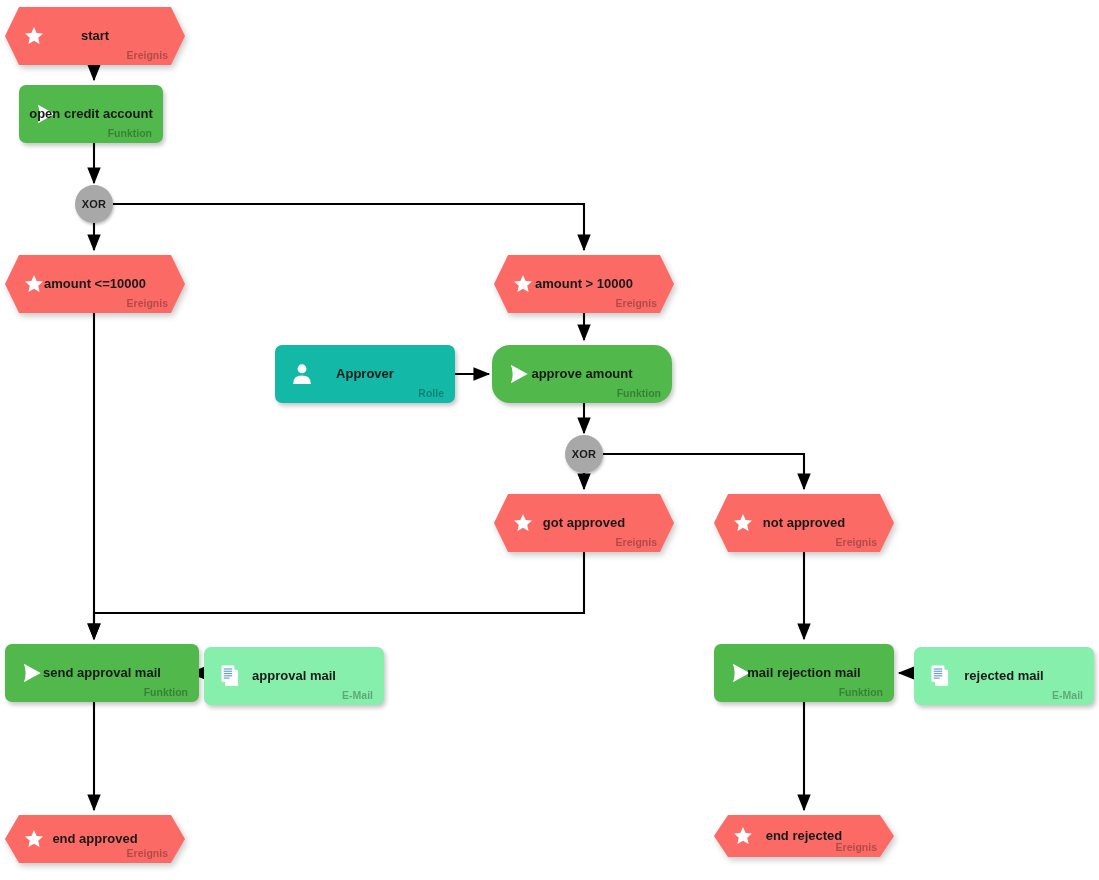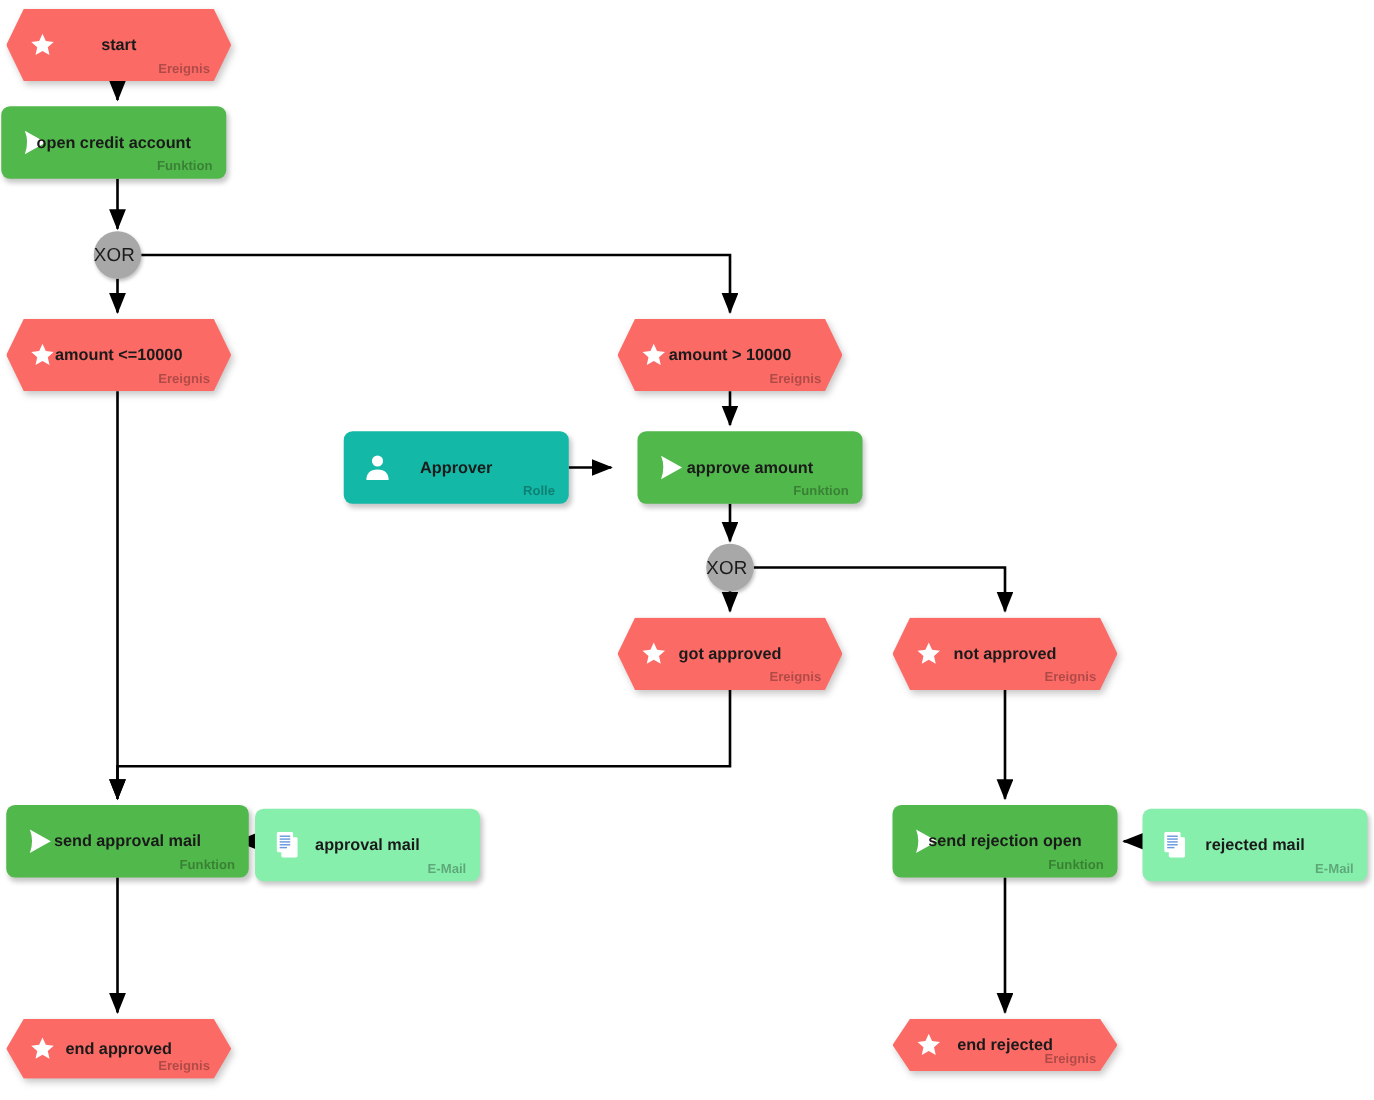--- a/index.html
+++ b/index.html
@@ -91,23 +91,23 @@
   .glyph svg { display: block; width: 100%; height: 100%; }
 
   
   .xor {
     position: absolute;
     border-radius: 50%;
     background: #A8A8A8;
     box-shadow: 1px 2px 3px rgba(0,0,0,0.25);
     display: flex;
     align-items: center;
-    justify-content: flex-start;
-    font-size: 15px;
-    font-weight: normal;
+    justify-content: center;
+    font-size: 11px;
+    font-weight: bold;
     color: #1a1a1a;
     letter-spacing: 0.2px;
   }
 </style>
 </head>
 <body>
 
 <div id="canvas">
   <svg id="edges" viewBox="0 0 1099 880" xmlns="http://www.w3.org/2000/svg">
     <defs>
@@ -138,21 +138,21 @@
       <div class="node ev" style="left: 5px; top: 7px; width: 180px; height: 58px;">
         <div class="shape"></div>
         <div class="glyph">
           <svg viewBox="0 0 24 24" aria-hidden="true">
             <path fill="#ffffff" d="M12 2.2 L14.9 8.6 L21.8 9.3 L16.6 13.9 L18.1 20.7 L12 17.2 L5.9 20.7 L7.4 13.9 L2.2 9.3 L9.1 8.6 Z"></path>
           </svg>
         </div>
         <div class="label">start</div>
         <div class="typelabel">Ereignis</div>
       </div>
-      <div class="node fn" style="left: 1px; top: 85px; width: 180px; height: 58px;">
+      <div class="node fn" style="left: 19px; top: 85px; width: 144px; height: 58px;">
         <div class="glyph">
           <svg viewBox="0 0 24 24" aria-hidden="true">
             <path fill="#ffffff" d="M4.5 3.4 L20 12 L4.5 20.6 Q7.8 12 4.5 3.4 Z"></path>
           </svg>
         </div>
         <div class="label">open credit account</div>
         <div class="typelabel">Funktion</div>
       </div>
       <div class="xor" style="left: 75px; top: 185px; width: 38px; height: 38px;">
         <span>XOR</span>
@@ -180,21 +180,21 @@
       <div class="node role" style="left: 275px; top: 345px; width: 180px; height: 58px;">
         <div class="glyph">
           <svg viewBox="0 0 24 24" aria-hidden="true">
             <circle cx="12" cy="7.2" r="4.1" fill="#ffffff"></circle>
             <path fill="#ffffff" d="M3.8 21.2 Q3.8 13.4 12 13.4 Q20.2 13.4 20.2 21.2 Z"></path>
           </svg>
         </div>
         <div class="label">Approver</div>
         <div class="typelabel">Rolle</div>
       </div>
-      <div class="node fn" style="left: 510px; top: 345px; width: 180px; height: 58px;">
+      <div class="node fn" style="left: 492px; top: 345px; width: 180px; height: 58px; border-radius: 18px;">
         <div class="glyph">
           <svg viewBox="0 0 24 24" aria-hidden="true">
             <path fill="#ffffff" d="M4.5 3.4 L20 12 L4.5 20.6 Q7.8 12 4.5 3.4 Z"></path>
           </svg>
         </div>
         <div class="label">approve amount</div>
         <div class="typelabel">Funktion</div>
       </div>
       <div class="xor" style="left: 565px; top: 435px; width: 38px; height: 38px;">
         <span>XOR</span>
@@ -244,21 +244,21 @@
         </div>
         <div class="label">approval mail</div>
         <div class="typelabel">E-Mail</div>
       </div>
       <div class="node fn" style="left: 714px; top: 644px; width: 180px; height: 58px;">
         <div class="glyph">
           <svg viewBox="0 0 24 24" aria-hidden="true">
             <path fill="#ffffff" d="M4.5 3.4 L20 12 L4.5 20.6 Q7.8 12 4.5 3.4 Z"></path>
           </svg>
         </div>
-        <div class="label">send rejection open</div>
+        <div class="label">mail rejection mail</div>
         <div class="typelabel">Funktion</div>
       </div>
       <div class="node mail" style="left: 914px; top: 647px; width: 180px; height: 58px;">
         <div class="glyph">
           <svg viewBox="0 0 24 24" aria-hidden="true">
             <rect x="6.5" y="6.2" width="12" height="15" rx="1.1" fill="#ffffff"></rect>
             <rect x="3.2" y="2.4" width="12" height="15" rx="1.1" fill="#ffffff"></rect>
             <g fill="#6699DD">
               <rect x="5.3" y="5.0" width="7.8" height="1.05"></rect>
               <rect x="5.3" y="7.1" width="7.8" height="1.05"></rect>

